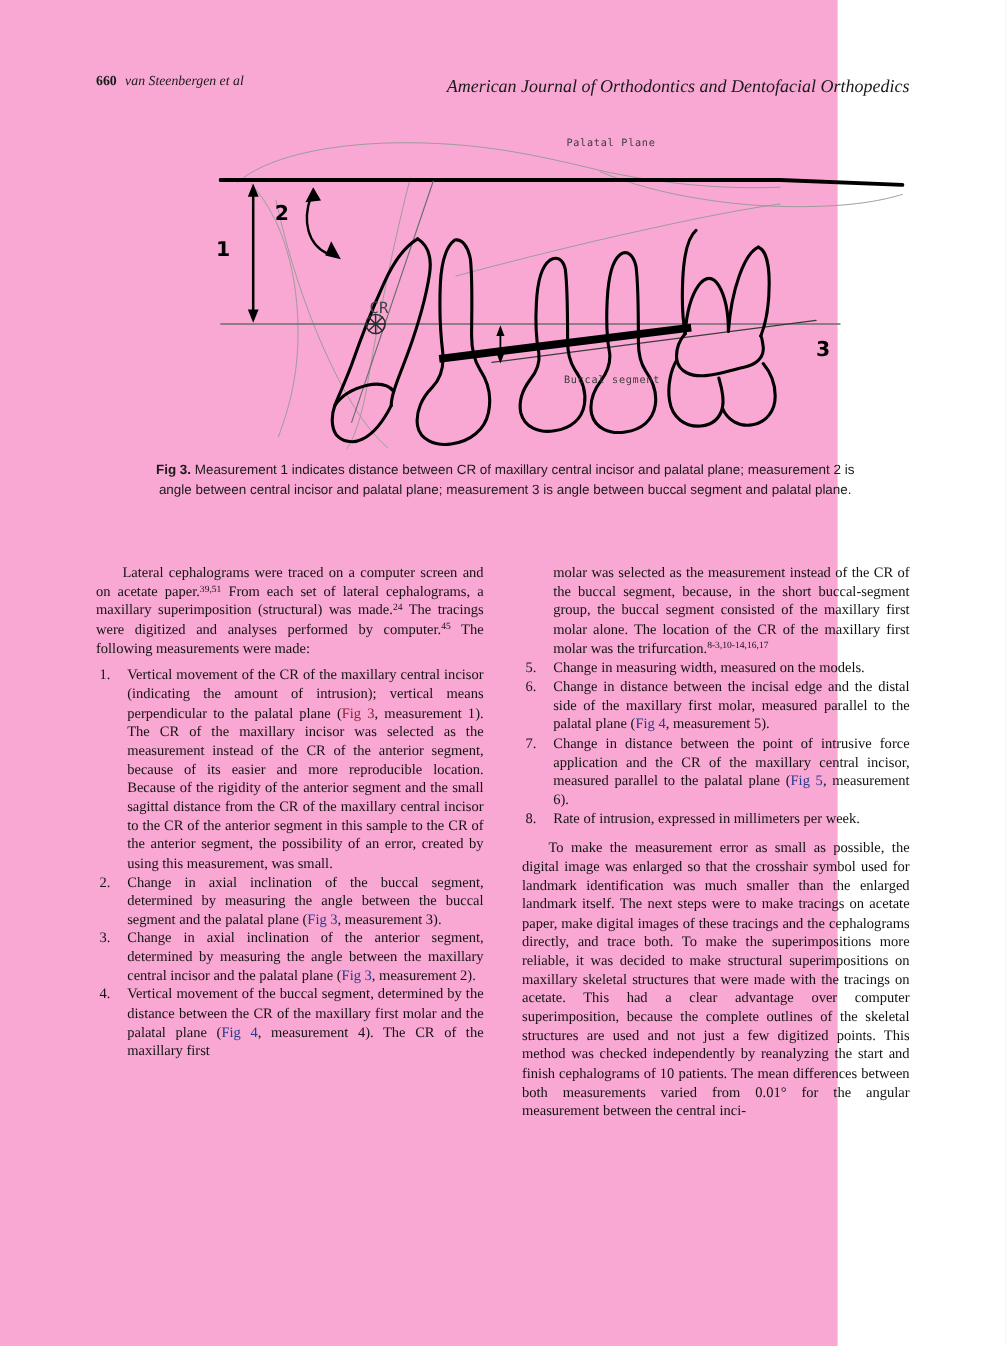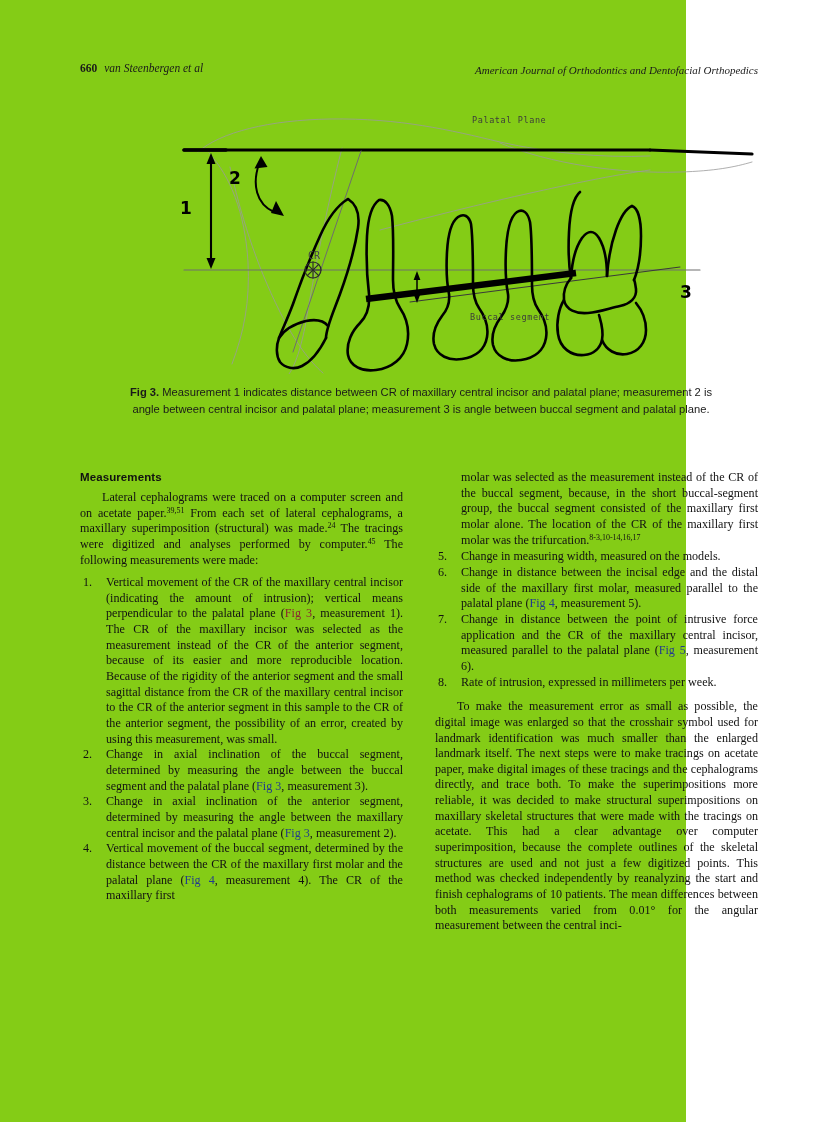--- a/index.html
+++ b/index.html
@@ -14,21 +14,22 @@
     font-family: "Liberation Serif", serif;
     color: #1a1a1a;
     overflow: hidden;
   }
 
   .page {
     position: absolute;
     left: 0; top: 0;
     width: 686px;
     height: 1122px;
-    background: #84cc16;
+    background: #f9a8d4;
+    padding-left: 12px;
   }
 
   
   .runhead {
     position: absolute;
     left: 80px;
     top: 62px;
     width: 678px;
     display: flex;
     justify-content: space-between;
@@ -43,21 +44,21 @@
     font-weight: bold;
     font-style: normal;
     letter-spacing: 0px;
     margin-right: 7px;
   }
   .runhead-left .authors {
     font-style: italic;
   }
   .runhead-right {
     font-style: italic;
-    font-size: 11px;
+    font-size: 15px;
     line-height: 1.55;
     white-space: nowrap;
   }
 
   
   .figure-wrap {
     position: absolute;
     left: 80px;
     top: 112px;
     width: 678px;
@@ -84,21 +85,21 @@
   .fig-num {
     position: absolute;
     font-family: "DejaVu Sans", "Liberation Sans", sans-serif;
     font-weight: bold;
     font-size: 17px;
     color: #000;
   }
   .fig-cr {
     position: absolute;
     font-family: "DejaVu Sans Mono", "Liberation Mono", monospace;
-    font-size: 10px;
+    font-size: 13px;
     color: #444;
   }
 
   
   .caption {
     position: absolute;
     left: 126px;
     top: 384px;
     width: 590px;
     font-family: "Liberation Sans", sans-serif;
@@ -307,21 +308,20 @@
     </div>
   </div>
 
   <div class="caption">
     <b>Fig 3.</b>
     <span>Measurement 1 indicates distance between CR of maxillary central incisor and palatal plane; measurement 2 is angle between central incisor and palatal plane; measurement 3 is angle between buccal segment and palatal plane.</span>
   </div>
 
   <div class="col col-left">
 
-    <div class="secthead">Measurements</div>
 
     <p class="body"><span>Lateral cephalograms were traced on a computer screen and on acetate paper.</span><sup>39,51</sup><span> From each set of lateral cephalograms, a maxillary superimposition (structural) was made.</span><sup>24</sup><span> The tracings were digitized and analyses performed by computer.</span><sup>45</sup><span> The following measurements were made:</span></p>
 
     <ol class="measures">
       <li><span class="marker">1.</span><span>Vertical movement of the CR of the maxillary central incisor (indicating the amount of intrusion); vertical means perpendicular to the palatal plane (</span><span class="lnk-red">Fig 3</span><span>, measurement 1). The CR of the maxillary incisor was selected as the measurement instead of the CR of the anterior segment, because of its easier and more reproducible location. Because of the rigidity of the anterior segment and the small sagittal distance from the CR of the maxillary central incisor to the CR of the anterior segment in this sample to the CR of the anterior segment, the possibility of an error, created by using this measurement, was small.</span></li>
 
       <li><span class="marker">2.</span><span>Change in axial inclination of the buccal segment, determined by measuring the angle between the buccal segment and the palatal plane (</span><span class="lnk">Fig 3</span><span>, measurement 3).</span></li>
 
       <li><span class="marker">3.</span><span>Change in axial inclination of the anterior segment, determined by measuring the angle between the maxillary central incisor and the palatal plane (</span><span class="lnk">Fig 3</span><span>, measurement 2).</span></li>
 

